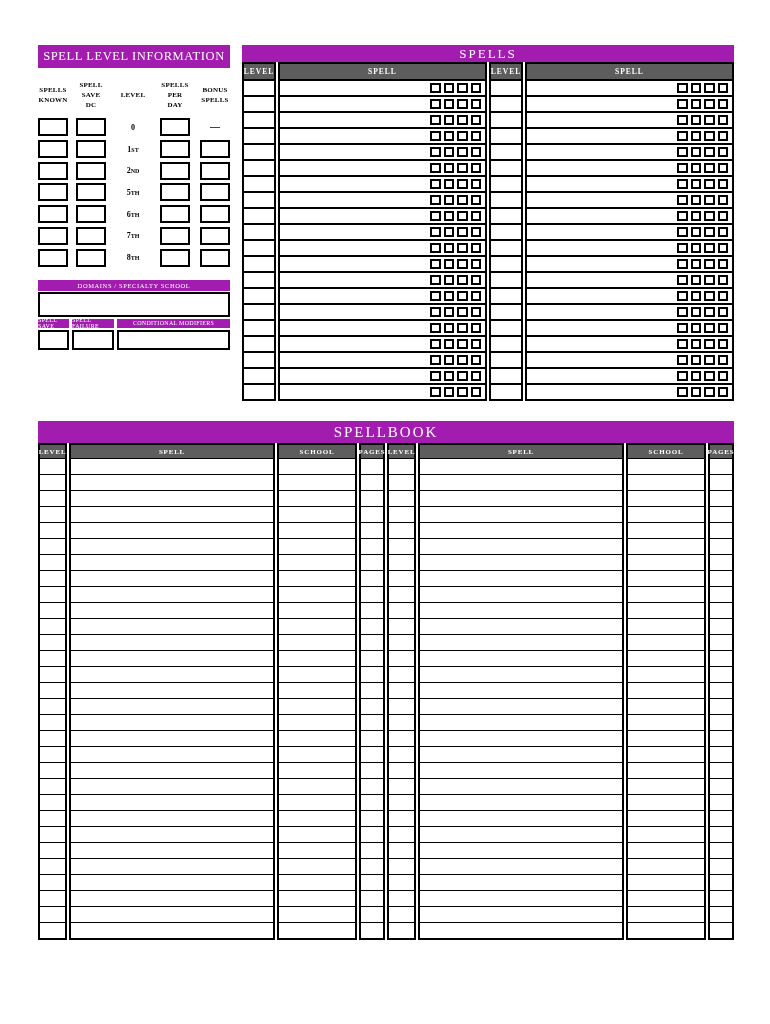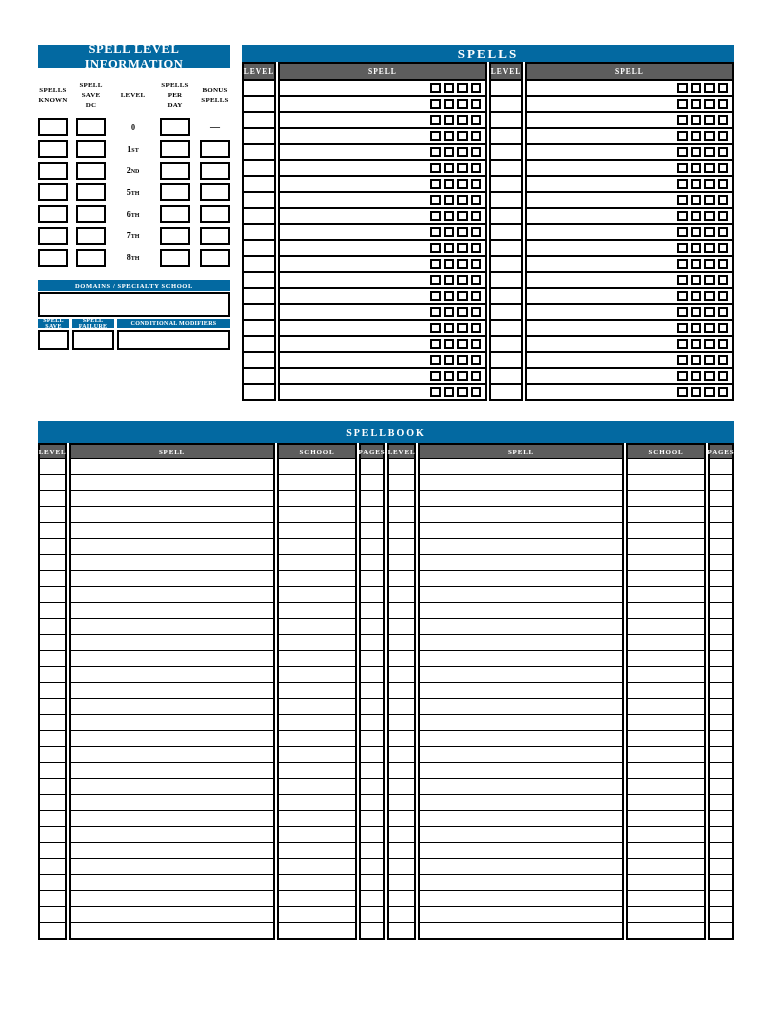--- a/index.html
+++ b/index.html
@@ -1,22 +1,22 @@
 <!DOCTYPE html>
 <html><head>
 <meta charset="utf-8">
 <style>
   html,body{margin:0;padding:0;}
   body{
     width:770px;height:1024px;background:#ffffff;position:relative;
     font-family:"Liberation Serif", serif;color:#000;
   }
   .blackbar{
-    background:#0369a1;color:#fff;display:flex;align-items:center;justify-content:center;
-    font-weight:bold;box-sizing:border-box;text-align:center;
+    background:#a21caf;color:#fff;display:flex;align-items:center;justify-content:center;
+    font-weight:normal;box-sizing:border-box;
   }
   
   #slp{position:absolute;left:38px;top:45px;width:192px;}
   .slp-title{height:23px;font-size:12.5px;letter-spacing:0.6px;}
   .slp-grid{display:grid;grid-template-columns:30px 8px 30px 1fr 30px 10px 30px;align-items:center;}
   .slp-headers{margin-top:13px;}
   .slp-h{font-size:7px;font-weight:bold;line-height:1.4;text-align:center;letter-spacing:0.2px;}
   .slp-rows{margin-top:8px;display:flex;flex-direction:column;gap:3.7px;}
   .slp-row{height:18px;}
   .fbox{border:2px solid #000;background:#fff;height:18px;box-sizing:border-box;}
@@ -39,21 +39,21 @@
   
   #spells{position:absolute;left:242px;top:45px;width:492px;}
   .spells-title{height:17px;font-size:13px;letter-spacing:2px;}
   #spells .strip-h{height:17px;font-size:7.5px;letter-spacing:1px;}
   .trow{height:14px;box-sizing:content-box;display:flex;justify-content:flex-end;align-items:center;gap:3px;padding-right:4px;}
   .trow + .trow{border-top:2px solid #000;}
   .cb{width:6.5px;height:6.5px;border:2px solid #000;background:#fff;display:inline-block;}
   .w-level{width:34px;}
   
   #spellbook{position:absolute;left:38px;top:421px;width:696px;}
-  .sb-title{height:22px;font-size:10px;letter-spacing:2px;}
+  .sb-title{height:22px;font-size:15px;letter-spacing:2px;}
   #spellbook .strip-h{height:14px;font-size:7px;letter-spacing:0.8px;border-bottom:1.6px solid #000;}
   .brow{height:15px;}
   .brow + .brow{border-top:1.6px solid #000;}
   .sbw-level{width:29px;}
   .sbw-school{width:80px;font-family:Liberation Serif, serif;}
   .sbw-pages{width:26px;}
 </style>
 </head>
 <body>
 

